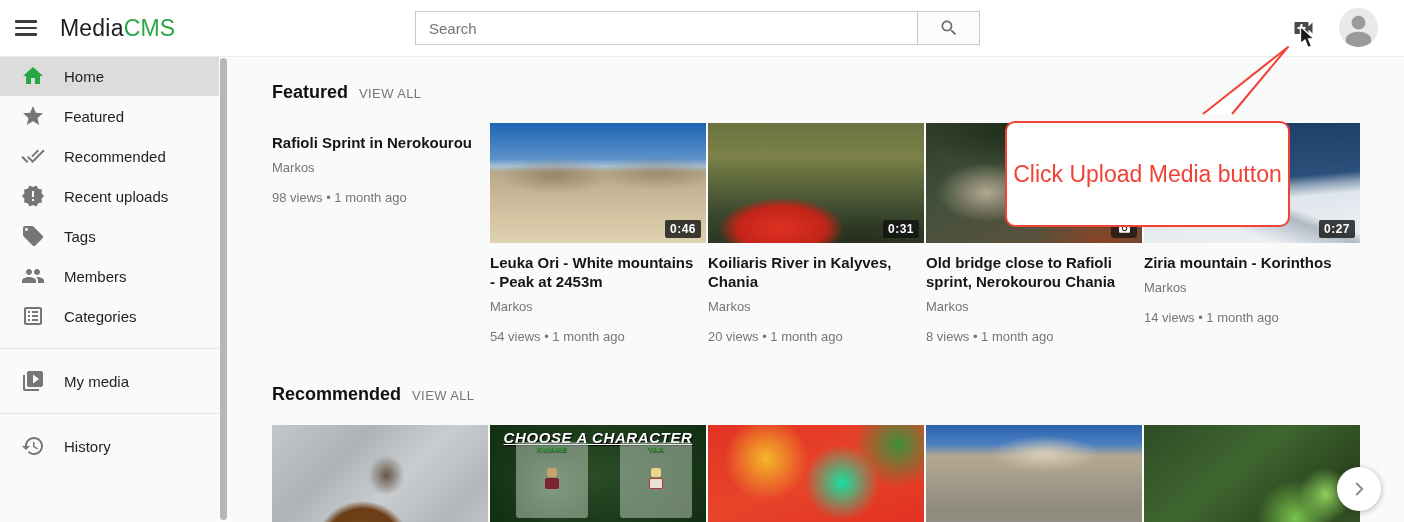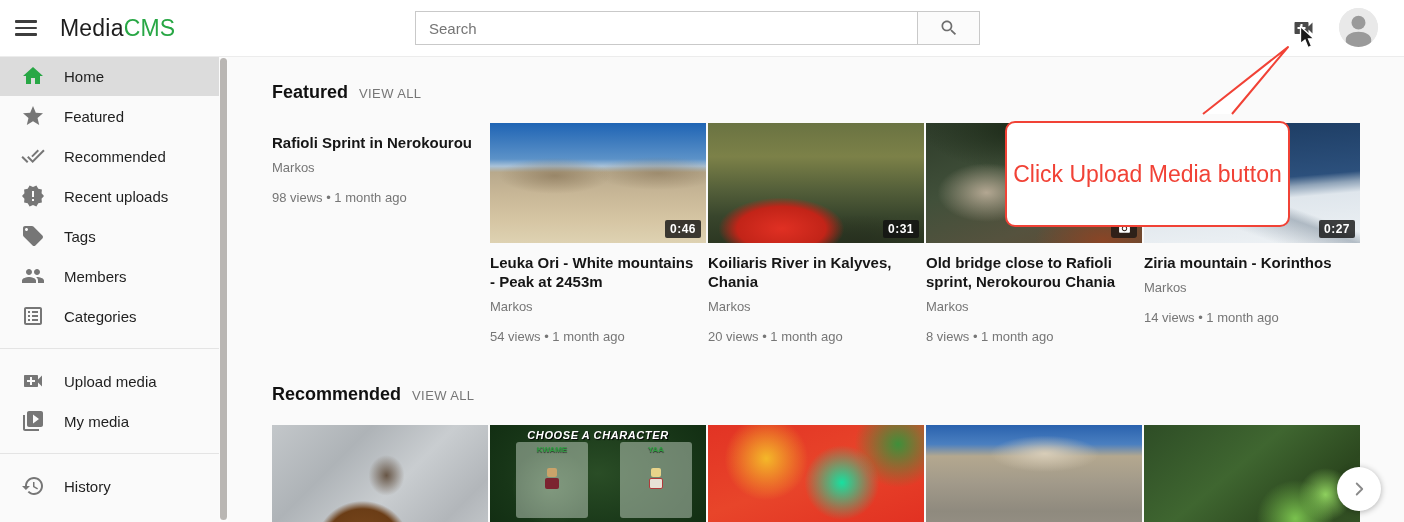--- a/index.html
+++ b/index.html
@@ -100,21 +100,21 @@
     linear-gradient(160deg,#e23324 0%,#e8452a 45%,#e02c20 100%);}
   .thumb-rocky-mountain{background:
     radial-gradient(ellipse 78px 26px at 55% 24%, #d8cdb8 0%, rgba(216,205,184,0) 70%),
     linear-gradient(180deg,#2a62ae 0%,#4a7fc0 16%,#b4a88f 26%,#a29a8a 48%,#8f8a7e 72%,#9a948a 100%);}
   .thumb-green-leaves{background:
     radial-gradient(circle 55px at 70% 78%, #7ac24e 0%, rgba(122,194,78,0) 70%),
     radial-gradient(circle 38px at 84% 58%, #8ed05e 0%, rgba(142,208,94,0) 70%),
     linear-gradient(140deg,#2e4d26 0%,#3f6630 40%,#2c481f 70%,#365426 100%);}
   
   .game-title{position:absolute;top:4px;left:0;width:100%;text-align:center;color:#fff;
-    font-size:11px;font-weight:700;font-style:italic;letter-spacing:.6px;text-shadow:1px 1px 1px #000;}
+    font-size:15px;font-weight:700;font-style:italic;letter-spacing:.6px;text-shadow:1px 1px 1px #000;text-decoration:underline;}
   .game-panel{position:absolute;top:17px;width:72px;height:76px;background:rgba(196,209,196,.5);
     border-radius:3px;}
   .game-panel.left{left:26px;} .game-panel.right{right:14px;}
   .game-name{text-align:center;color:#2f9e41;font-weight:700;font-size:8px;margin-top:3px;
     text-shadow:0 1px 1px rgba(0,0,0,.6);}
   .game-char{position:absolute;left:50%;top:26px;transform:translateX(-50%);width:16px;height:26px;}
   .game-char .gc-head{width:10px;height:9px;background:#caa36a;border-radius:2px;margin:0 auto;}
   .game-char .gc-body{width:14px;height:11px;margin:1px auto 0;border-radius:2px;}
   .game-char.kwame .gc-body{background:#7c2330;}
   .game-char.yaa .gc-head{background:#e8d48a;}
@@ -220,28 +220,20 @@
     </div>
     <div class="side-item">
       <span class="icon">
         <svg viewBox="0 0 24 24">
           <path fill="currentColor" d="M19 3H5c-1.1 0-2 .9-2 2v14c0 1.1.9 2 2 2h14c1.1 0 2-.9 2-2V5c0-1.1-.9-2-2-2zm0 16H5V5h14v14zM7 7h2v2H7zm0 4h2v2H7zm0 4h2v2H7zm4-8h6v2h-6zm0 4h6v2h-6zm0 4h6v2h-6z"></path>
         </svg>
       </span>
       <span class="side-label">Categories</span>
     </div>
     <div class="side-divider"></div>
-    <div class="side-item">
-      <span class="icon">
-        <svg viewBox="0 0 24 24">
-          <path fill="currentColor" d="M17 10.5V7c0-.55-.45-1-1-1H4c-.55 0-1 .45-1 1v10c0 .55.45 1 1 1h12c.55 0 1-.45 1-1v-3.5l4 4v-11l-4 4zM14 13h-3v3H9v-3H6v-2h3V8h2v3h3v2z"></path>
-        </svg>
-      </span>
-      <span class="side-label">Upload media</span>
-    </div>
     <div class="side-item">
       <span class="icon">
         <svg viewBox="0 0 24 24">
           <path fill="currentColor" d="M4 6H2v14c0 1.1.9 2 2 2h14v-2H4V6zm16-4H8c-1.1 0-2 .9-2 2v12c0 1.1.9 2 2 2h12c1.1 0 2-.9 2-2V4c0-1.1-.9-2-2-2zm-8 12.5v-9l6 4.5-6 4.5z"></path>
         </svg>
       </span>
       <span class="side-label">My media</span>
     </div>
     <div class="side-divider"></div>
     <div class="side-item">

